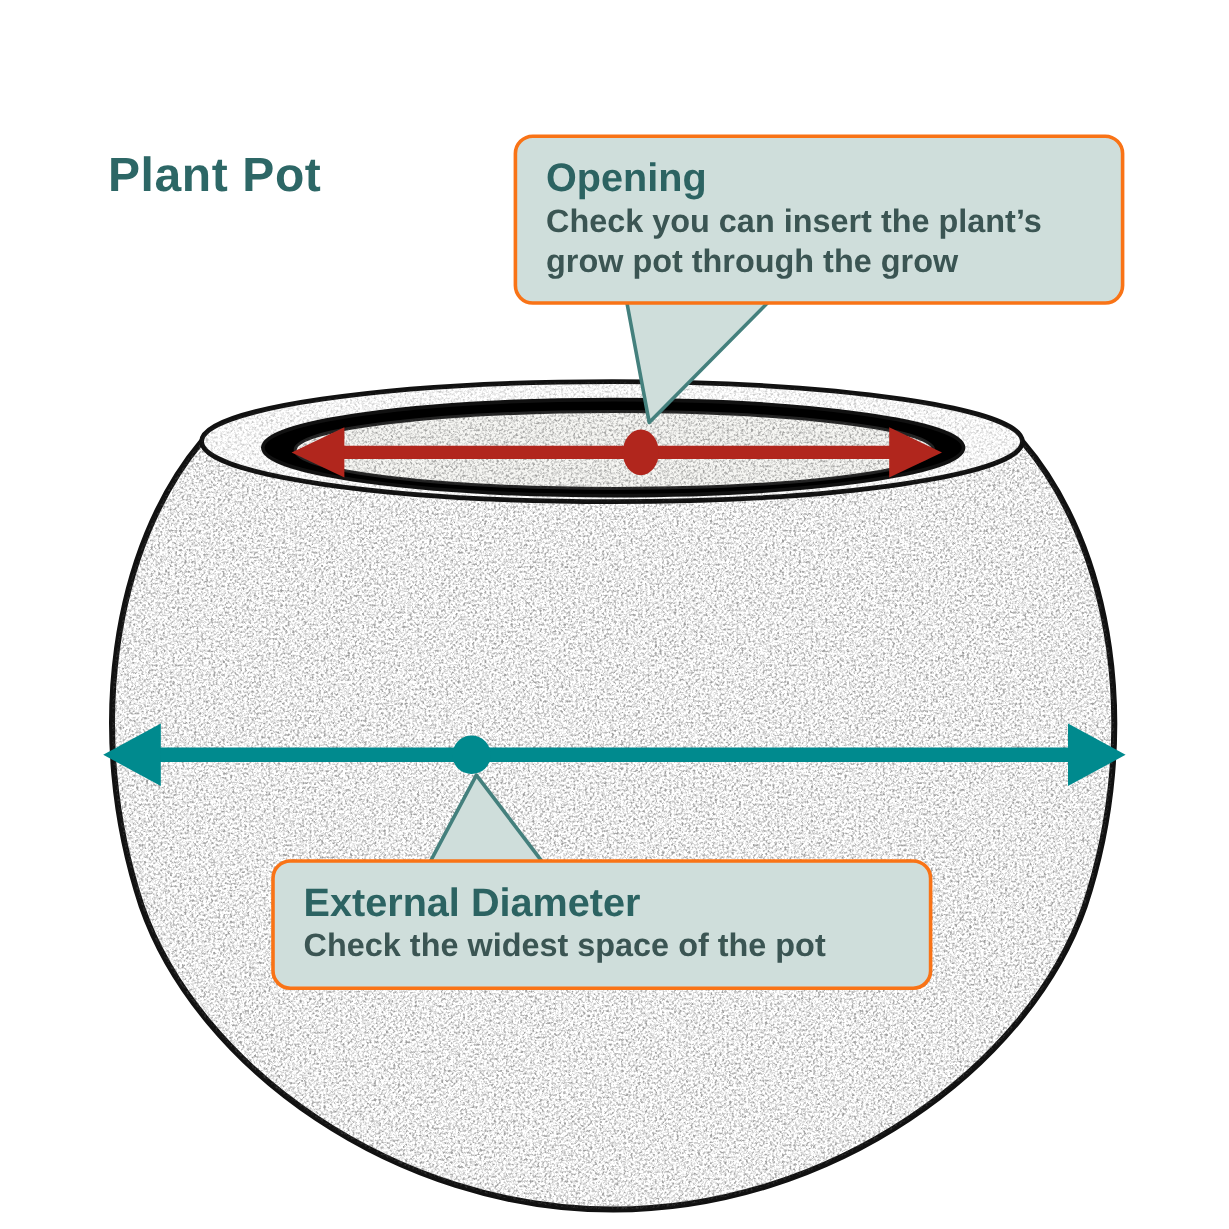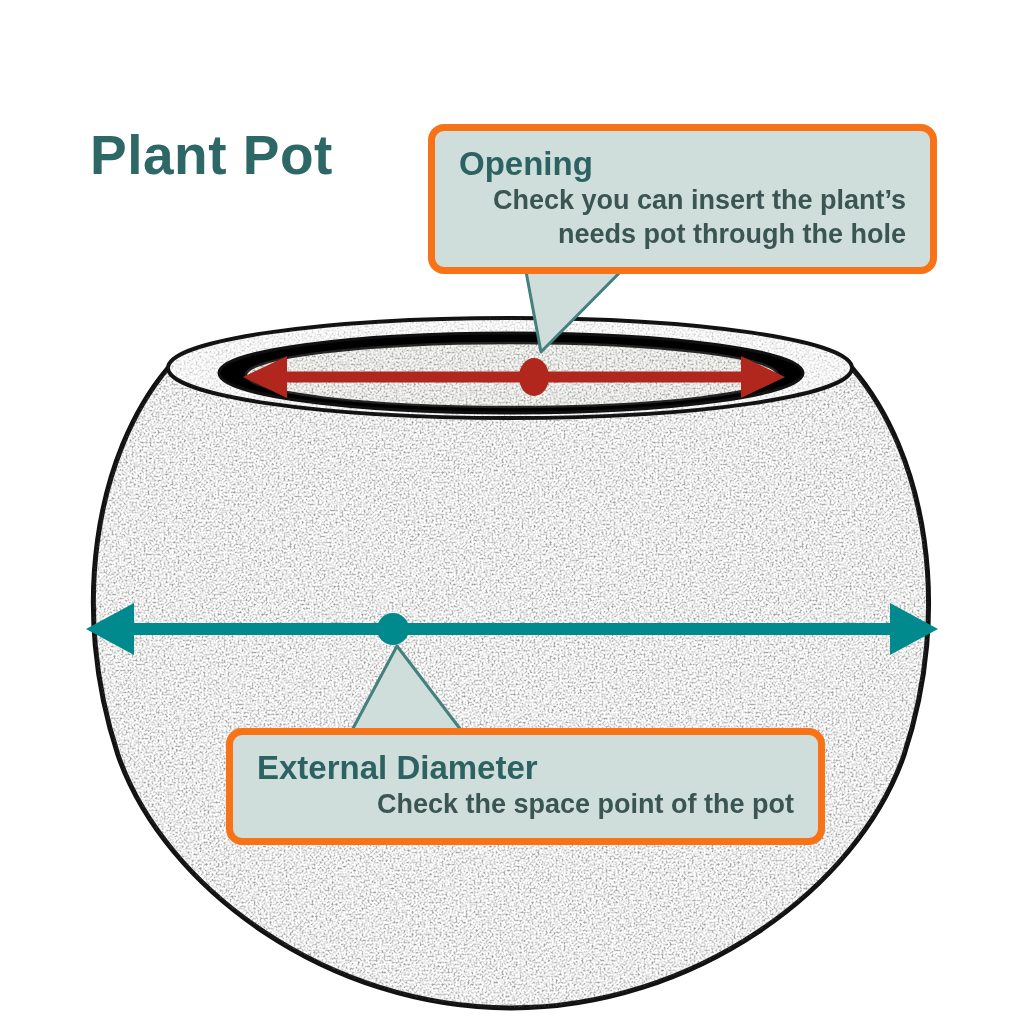--- a/index.html
+++ b/index.html
@@ -3,36 +3,35 @@
 <meta charset="utf-8">
 <style>
   html,body{margin:0;padding:0;background:#ffffff;}
   .canvas{
     position:relative;width:1024px;height:1024px;overflow:hidden;background:#ffffff;
     font-family:"Liberation Sans", sans-serif;
   }
   .diagram-svg{position:absolute;left:0;top:0;}
   .main-title{
     position:absolute;left:90px;top:122px;
-    font-weight:bold;font-size:55px;line-height:1.22;color:#2d6766;letter-spacing:0.5px;
+    font-weight:bold;font-size:40px;line-height:1.22;color:#2d6766;letter-spacing:0.5px;
   }
   .callout{
     position:absolute;box-sizing:border-box;
-    background:#cfdedb;border:7px solid #f97316;border-radius:16px;
+    background:#cfdedb;border:3px solid #f97316;border-radius:16px;
     padding:12px 24px 16px 24px;
-    margin-top:12px;
   }
   .callout-title{
     font-weight:bold;font-size:33px;line-height:1.25;color:#2c6362;
   }
   .callout-line{
-    font-weight:bold;font-size:27px;line-height:1.24;color:#3b5553;white-space:nowrap;text-align:right;
+    font-weight:bold;font-size:27px;line-height:1.24;color:#3b5553;white-space:nowrap;
   }
   .callout-opening{left:428px;top:112px;width:509px;}
-  .callout-external{left:226px;top:716px;width:599px;}
+  .callout-external{left:226px;top:716px;width:551px;}
 </style>
 </head>
 <body>
 
 <div class="canvas">
 
   <svg class="diagram-svg" width="1024" height="1024" viewBox="0 0 1024 1024">
     <defs>
       <filter id="noiseF" x="-10%" y="-10%" width="120%" height="120%">
         <feTurbulence type="fractalNoise" baseFrequency="0.5" numOctaves="3" seed="7" result="n"></feTurbulence>
@@ -82,21 +81,21 @@
     <polygon points="350,734 464,734 397,646" fill="#cfdedb" stroke="#44807d" stroke-width="3" stroke-linejoin="round"></polygon>
   </svg>
 
   <div class="main-title">
     <div>Plant Pot</div>
   </div>
 
   <div class="callout callout-opening">
     <div class="callout-title">Opening</div>
     <div class="callout-line">Check you can insert the plant’s</div>
-    <div class="callout-line">needs pot through the hole</div>
+    <div class="callout-line">grow pot through the grow</div>
   </div>
 
   <div class="callout callout-external">
     <div class="callout-title">External Diameter</div>
-    <div class="callout-line">Check the space point of the pot</div>
+    <div class="callout-line">Check the widest space of the pot</div>
   </div>
 
 </div>
 
 </body></html>

